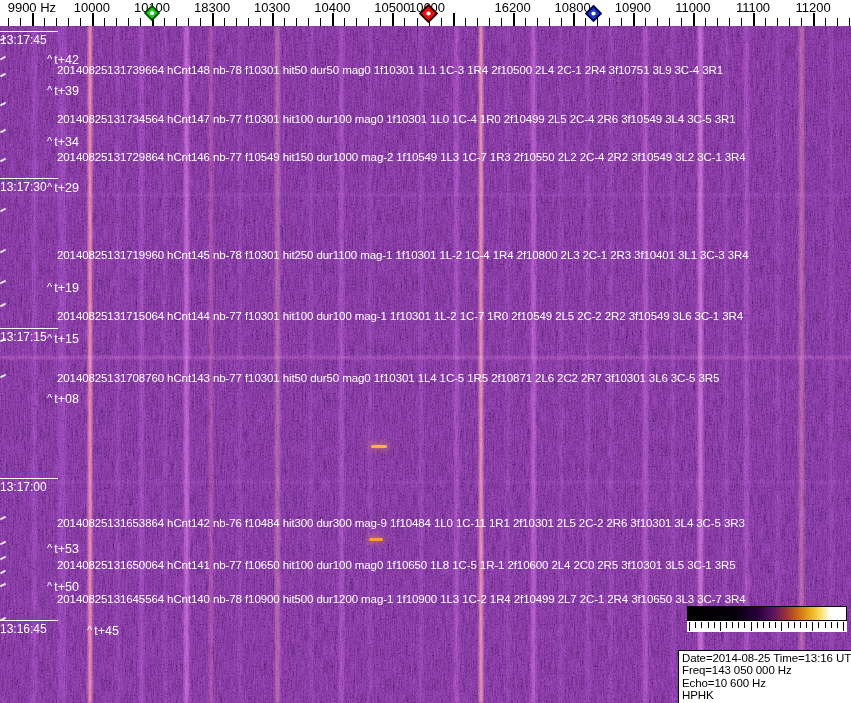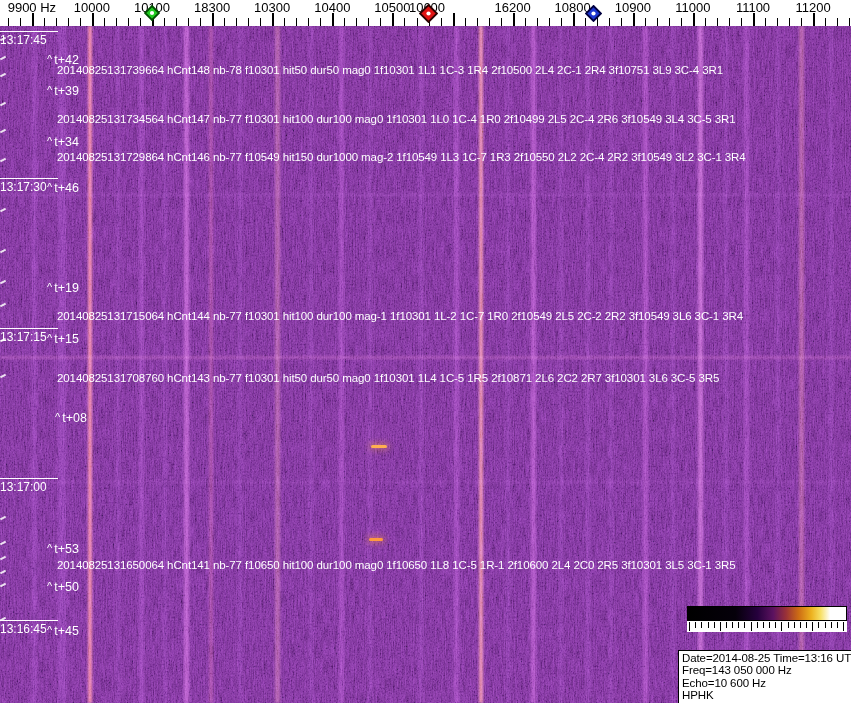--- a/index.html
+++ b/index.html
@@ -218,33 +218,36 @@
       <div class="edge-tick" style="top: 558px;"></div>
       <div class="edge-tick" style="top: 592px;"></div>
       <div class="wf-text time-label" style="top: 7px;"><div class="tline"></div><span>13:17:45</span></div>
       <div class="wf-text time-label" style="top: 154px;"><div class="tline"></div><span>13:17:30</span></div>
       <div class="wf-text time-label" style="top: 304px;"><div class="tline"></div><span>13:17:15</span></div>
       <div class="wf-text time-label" style="top: 454px;"><div class="tline"></div><span>13:17:00</span></div>
       <div class="wf-text time-label" style="top: 596px;"><div class="tline"></div><span>13:16:45</span></div>
       <div class="wf-text tmark" style="top: 27px;"><span class="caret">^</span><span>t+42</span></div>
       <div class="wf-text tmark" style="top: 58px;"><span class="caret">^</span><span>t+39</span></div>
       <div class="wf-text tmark" style="top: 109px;"><span class="caret">^</span><span>t+34</span></div>
-      <div class="wf-text tmark" style="top: 155px;"><span class="caret">^</span><span>t+46</span></div>
+      <div class="wf-text tmark" style="top: 155px;"><span class="caret">^</span><span>t+29</span></div>
       <div class="wf-text tmark" style="top: 255px;"><span class="caret">^</span><span>t+19</span></div>
       <div class="wf-text tmark" style="top: 306px;"><span class="caret">^</span><span>t+15</span></div>
-      <div class="wf-text tmark" style="top: 385px; margin-left: 8px;"><span class="caret">^</span><span>t+08</span></div>
+      <div class="wf-text tmark" style="top: 366px;"><span class="caret">^</span><span>t+08</span></div>
       <div class="wf-text tmark" style="top: 516px;"><span class="caret">^</span><span>t+53</span></div>
       <div class="wf-text tmark" style="top: 554px;"><span class="caret">^</span><span>t+50</span></div>
-      <div class="wf-text tmark" style="top: 598px;"><span class="caret">^</span><span>t+45</span></div>
+      <div class="wf-text tmark" style="top: 598px; padding-left: 40px;"><span class="caret">^</span><span>t+45</span></div>
       <div class="wf-text det" style="top: 38px;">20140825131739664 hCnt148 nb-78 f10301 hit50 dur50 mag0 1f10301 1L1 1C-3 1R4 2f10500 2L4 2C-1 2R4 3f10751 3L9 3C-4 3R1</div>
       <div class="wf-text det" style="top: 87px;">20140825131734564 hCnt147 nb-77 f10301 hit100 dur100 mag0 1f10301 1L0 1C-4 1R0 2f10499 2L5 2C-4 2R6 3f10549 3L4 3C-5 3R1</div>
       <div class="wf-text det" style="top: 125px;">20140825131729864 hCnt146 nb-77 f10549 hit150 dur1000 mag-2 1f10549 1L3 1C-7 1R3 2f10550 2L2 2C-4 2R2 3f10549 3L2 3C-1 3R4</div>
+      <div class="wf-text det" style="top: 223px;">20140825131719960 hCnt145 nb-78 f10301 hit250 dur1100 mag-1 1f10301 1L-2 1C-4 1R4 2f10800 2L3 2C-1 2R3 3f10401 3L1 3C-3 3R4</div>
       <div class="wf-text det" style="top: 284px;">20140825131715064 hCnt144 nb-77 f10301 hit100 dur100 mag-1 1f10301 1L-2 1C-7 1R0 2f10549 2L5 2C-2 2R2 3f10549 3L6 3C-1 3R4</div>
       <div class="wf-text det" style="top: 346px;">20140825131708760 hCnt143 nb-77 f10301 hit50 dur50 mag0 1f10301 1L4 1C-5 1R5 2f10871 2L6 2C2 2R7 3f10301 3L6 3C-5 3R5</div>
+      <div class="wf-text det" style="top: 491px;">20140825131653864 hCnt142 nb-76 f10484 hit300 dur300 mag-9 1f10484 1L0 1C-11 1R1 2f10301 2L5 2C-2 2R6 3f10301 3L4 3C-5 3R3</div>
       <div class="wf-text det" style="top: 533px;">20140825131650064 hCnt141 nb-77 f10650 hit100 dur100 mag0 1f10650 1L8 1C-5 1R-1 2f10600 2L4 2C0 2R5 3f10301 3L5 3C-1 3R5</div>
+      <div class="wf-text det" style="top: 567px;">20140825131645564 hCnt140 nb-78 f10900 hit500 dur1200 mag-1 1f10900 1L3 1C-2 1R4 2f10499 2L7 2C-1 2R4 3f10650 3L3 3C-7 3R4</div>
     </div>
 
   <div class="legend" id="legend" style="left: 687px; top: 606px; width: 160px;">
     <div class="lg-bar" id="lgbar" style="width: 158px; height: 13px; background: linear-gradient(to right, rgb(0, 0, 0) 0%, rgb(5, 0, 10) 30%, rgb(38, 1, 61) 44%, rgb(92, 18, 96) 54%, rgb(153, 49, 56) 62%, rgb(205, 108, 20) 70%, rgb(236, 177, 31) 78%, rgb(247, 224, 101) 84%, rgb(255, 255, 255) 90%, rgb(255, 255, 255) 100%);"></div>
     <div class="lg-ticks" id="lgticks" style="height: 11px;">
         <div class="lg-tick" style="left: 2px; height: 9px;"></div>
         <div class="lg-tick" style="left: 8.2px; height: 6px;"></div>
         <div class="lg-tick" style="left: 14.3px; height: 6px;"></div>
         <div class="lg-tick" style="left: 20.5px; height: 6px;"></div>
         <div class="lg-tick" style="left: 26.6px; height: 6px;"></div>

